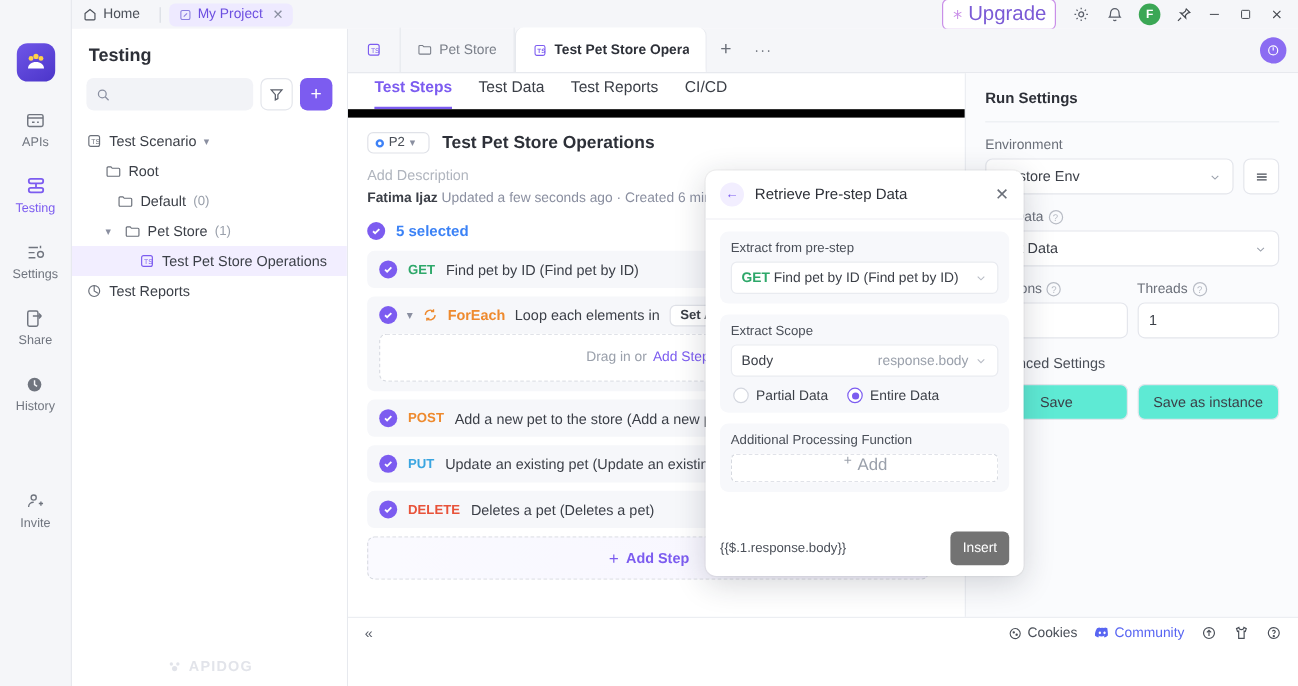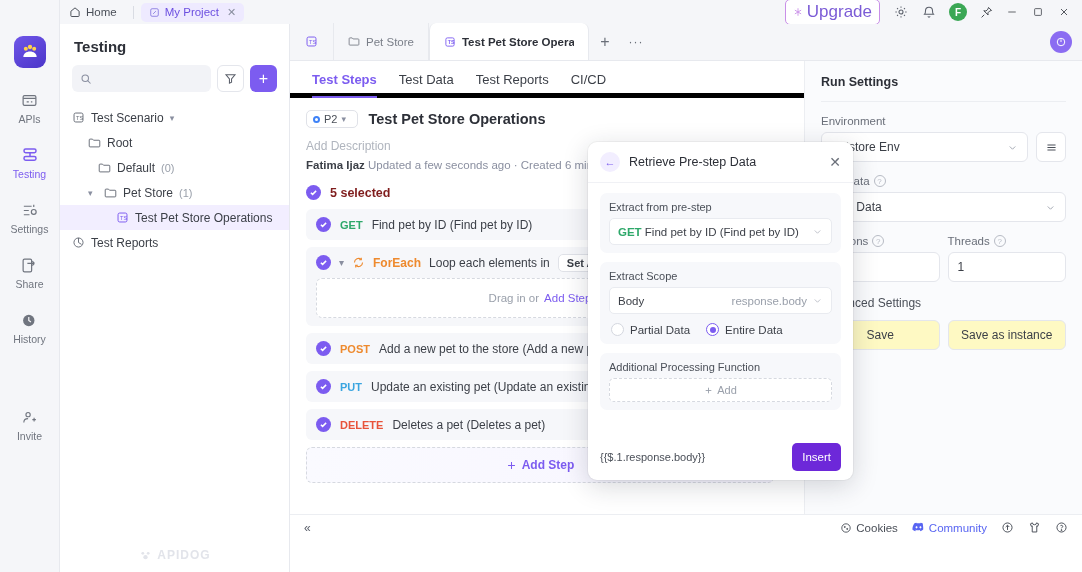--- a/index.html
+++ b/index.html
@@ -141,22 +141,22 @@
   }
   .tab .lbl { overflow: hidden; text-overflow: clip; white-space: nowrap; }
   .tabplus { width: 32px; height: 37px; display:flex; align-items:center; justify-content:center; font-size:16px; color:#6a6f79; }
   .tabmore { width: 30px; height: 37px; display:flex; align-items:center; justify-content:center; color:#6a6f79; letter-spacing:1px;}
   .sync-badge {
     position: absolute; right: 10px; top: 7px; width: 22px; height: 22px; border-radius: 50%;
     background: #8b6cf2; color: #fff; display: flex; align-items: center; justify-content: center;
   }
 
   .subtabs {
-    height: 37px; display: flex; align-items: flex-start; gap: 22px;
-    padding: 0 22px; border-bottom: 5px solid #000000; position: relative;
+    height: 37px; display: flex; align-items: flex-end; gap: 22px;
+    padding: 0 22px; border-bottom: 7px solid #000000; position: relative;
   }
   .subtab { font-size: 13px; color: #3b3f47; height: 37px; display: flex; align-items: center; cursor: pointer; }
   .subtab.active { color: #7c5cf0; font-weight: 600; box-shadow: inset 0 -2px 0 #7c5cf0; }
   .more-dots {
     position: absolute; right: 10px; top: 4px; width: 26px; height: 26px;
     border: 1px solid #e4e6ec; border-radius: 6px; display:flex; align-items:center; justify-content:center;
     color: #5a5f6a; letter-spacing: 1px; font-size: 11px;
   }
 
   .content { display: flex; height: 474px; }
@@ -168,21 +168,21 @@
     border: 1px solid #e0e2e8; border-radius: 5px; padding: 2px 6px;
     font-size: 11px; color: #4a4f58; background: #fff;
   }
   .p2 .dot { width: 7px; height: 7px; border-radius: 50%; border: 2px solid #3e82f7; }
   .doc-title { font-size: 14.5px; font-weight: 600; color: #2d3038; }
   .desc { color: #b0b5be; font-size: 12px; margin: 11px 0 6px 0; }
   .meta { font-size: 11.5px; color: #8a8fa0; margin-bottom: 14px; }
   .meta b { color: #3b3f47; font-weight: 600; }
 
   .selrow { display: flex; align-items: center; gap: 9px; margin-bottom: 9px; }
-  .selrow .lbl { font-size: 12.5px; font-weight: 600; color: #7f1d1d; }
+  .selrow .lbl { font-size: 12.5px; font-weight: 600; color: #3b82f6; }
 
   .chk {
     width: 15px; height: 15px; border-radius: 50%; background: #7c5cf0;
     display: flex; align-items: center; justify-content: center; flex: 0 0 auto;
   }
   .chk svg { display:block; }
 
   .step {
     display: flex; align-items: center; gap: 9px;
     background: #f6f7fa; border-radius: 6px; height: 31px;
@@ -233,21 +233,21 @@
   .rs-iconbtn { width:30px; height:30px; border:1px solid #e4e6ec; border-radius:6px; background:#fff; display:flex; align-items:center; justify-content:center; color:#4a4f58;}
   .rs-half { flex:1; }
   .rs-input { height:30px; background:#fff; border:1px solid #e4e6ec; border-radius:6px; display:flex; align-items:center; padding:0 9px; font-size:12px; color:#3b3f47;}
   .adv { font-size:12px; color:#4a4f58; margin: 14px 0 10px 0; }
   .runbtn {
     height: 32px; border-radius:6px; background:#8b6cf2; color:#fff;
     display:flex; align-items:center; justify-content:center; gap:6px;
     font-size:12.5px; font-weight:600;
   }
   .btnrow { display:flex; gap:8px; margin-top:9px; }
-  .gbtn { flex:1; height:30px; border:1px solid #e4e6ec; border-radius:6px; background:#fef9c3;
+  .gbtn { flex:1; height:30px; border:1px solid #e4e6ec; border-radius:6px; background:#5eead4;
           display:flex; align-items:center; justify-content:center; font-size:12px; color:#3b3f47; }
 
   
   .popup {
     position:absolute; left: 588px; top: 142px; width: 265px; height: 338px;
     background:#fff; border-radius: 9px; box-shadow: 0 6px 26px rgba(30,34,50,.18), 0 0 0 1px rgba(0,0,0,.04);
     z-index: 50; display:flex; flex-direction:column;
   }
   .pp-head { height: 41px; display:flex; align-items:center; gap:9px; padding: 0 12px; border-bottom:1px solid #f0f1f5; }
   .pp-back { width:20px; height:20px; border-radius:50%; background:#f2eeff; color:#7c5cf0; display:flex; align-items:center; justify-content:center; font-size:11px;}
@@ -261,25 +261,25 @@
     display:flex; align-items:center; justify-content:space-between; padding:0 8px; font-size:11.5px; color:#3b3f47;
   }
   .pp-field .ghost { color:#9aa0ab; }
   .pp-radios { display:flex; align-items:center; gap:16px; margin-top:9px; padding-left:2px;}
   .radio { display:flex; align-items:center; gap:6px; font-size:11.5px; color:#3b3f47; }
   .rc { width:13px; height:13px; border-radius:50%; border:1.5px solid #d4d7df; background:#fff; }
   .rc.on { border-color:#7c5cf0; display:flex; align-items:center; justify-content:center; }
   .rc.on i { width:6px; height:6px; border-radius:50%; background:#7c5cf0; display:block; }
   .pp-add {
     height:24px; border:1px dashed #d6d9e0; border-radius:5px; background:#fff;
-    display:flex; align-items:center; justify-content:center; gap:4px; font-size:11px; color:#9aa0ab;
+    display:flex; justify-content:center; gap:4px; font-size:14px; color:#9aa0ab;
   }
   .pp-foot { height:46px; display:flex; align-items:center; justify-content:space-between; padding: 0 12px; }
   .pp-expr { font-size:11px; color:#4a4f58; }
-  .insert { background:#6d28d9; color:#fff; border-radius:5px; padding:8px 10px; font-size:11.5px; }
+  .insert { background:#737373; color:#fff; border-radius:5px; padding:8px 10px; font-size:11.5px; }
 
   
   .bottom {
     position:absolute; left:290px; bottom:0; width:792px; height:26px;
     border-top:1px solid #eceef2; background:#fff;
     display:flex; align-items:center; padding: 0 14px;
   }
   .collapse { color:#5a5f6a; font-size:12px; }
   .bottom-right { margin-left:auto; display:flex; align-items:center; gap:14px; font-size:11.5px; color:#4a4f58; }
   .bitem { display:flex; align-items:center; gap:4px; }

